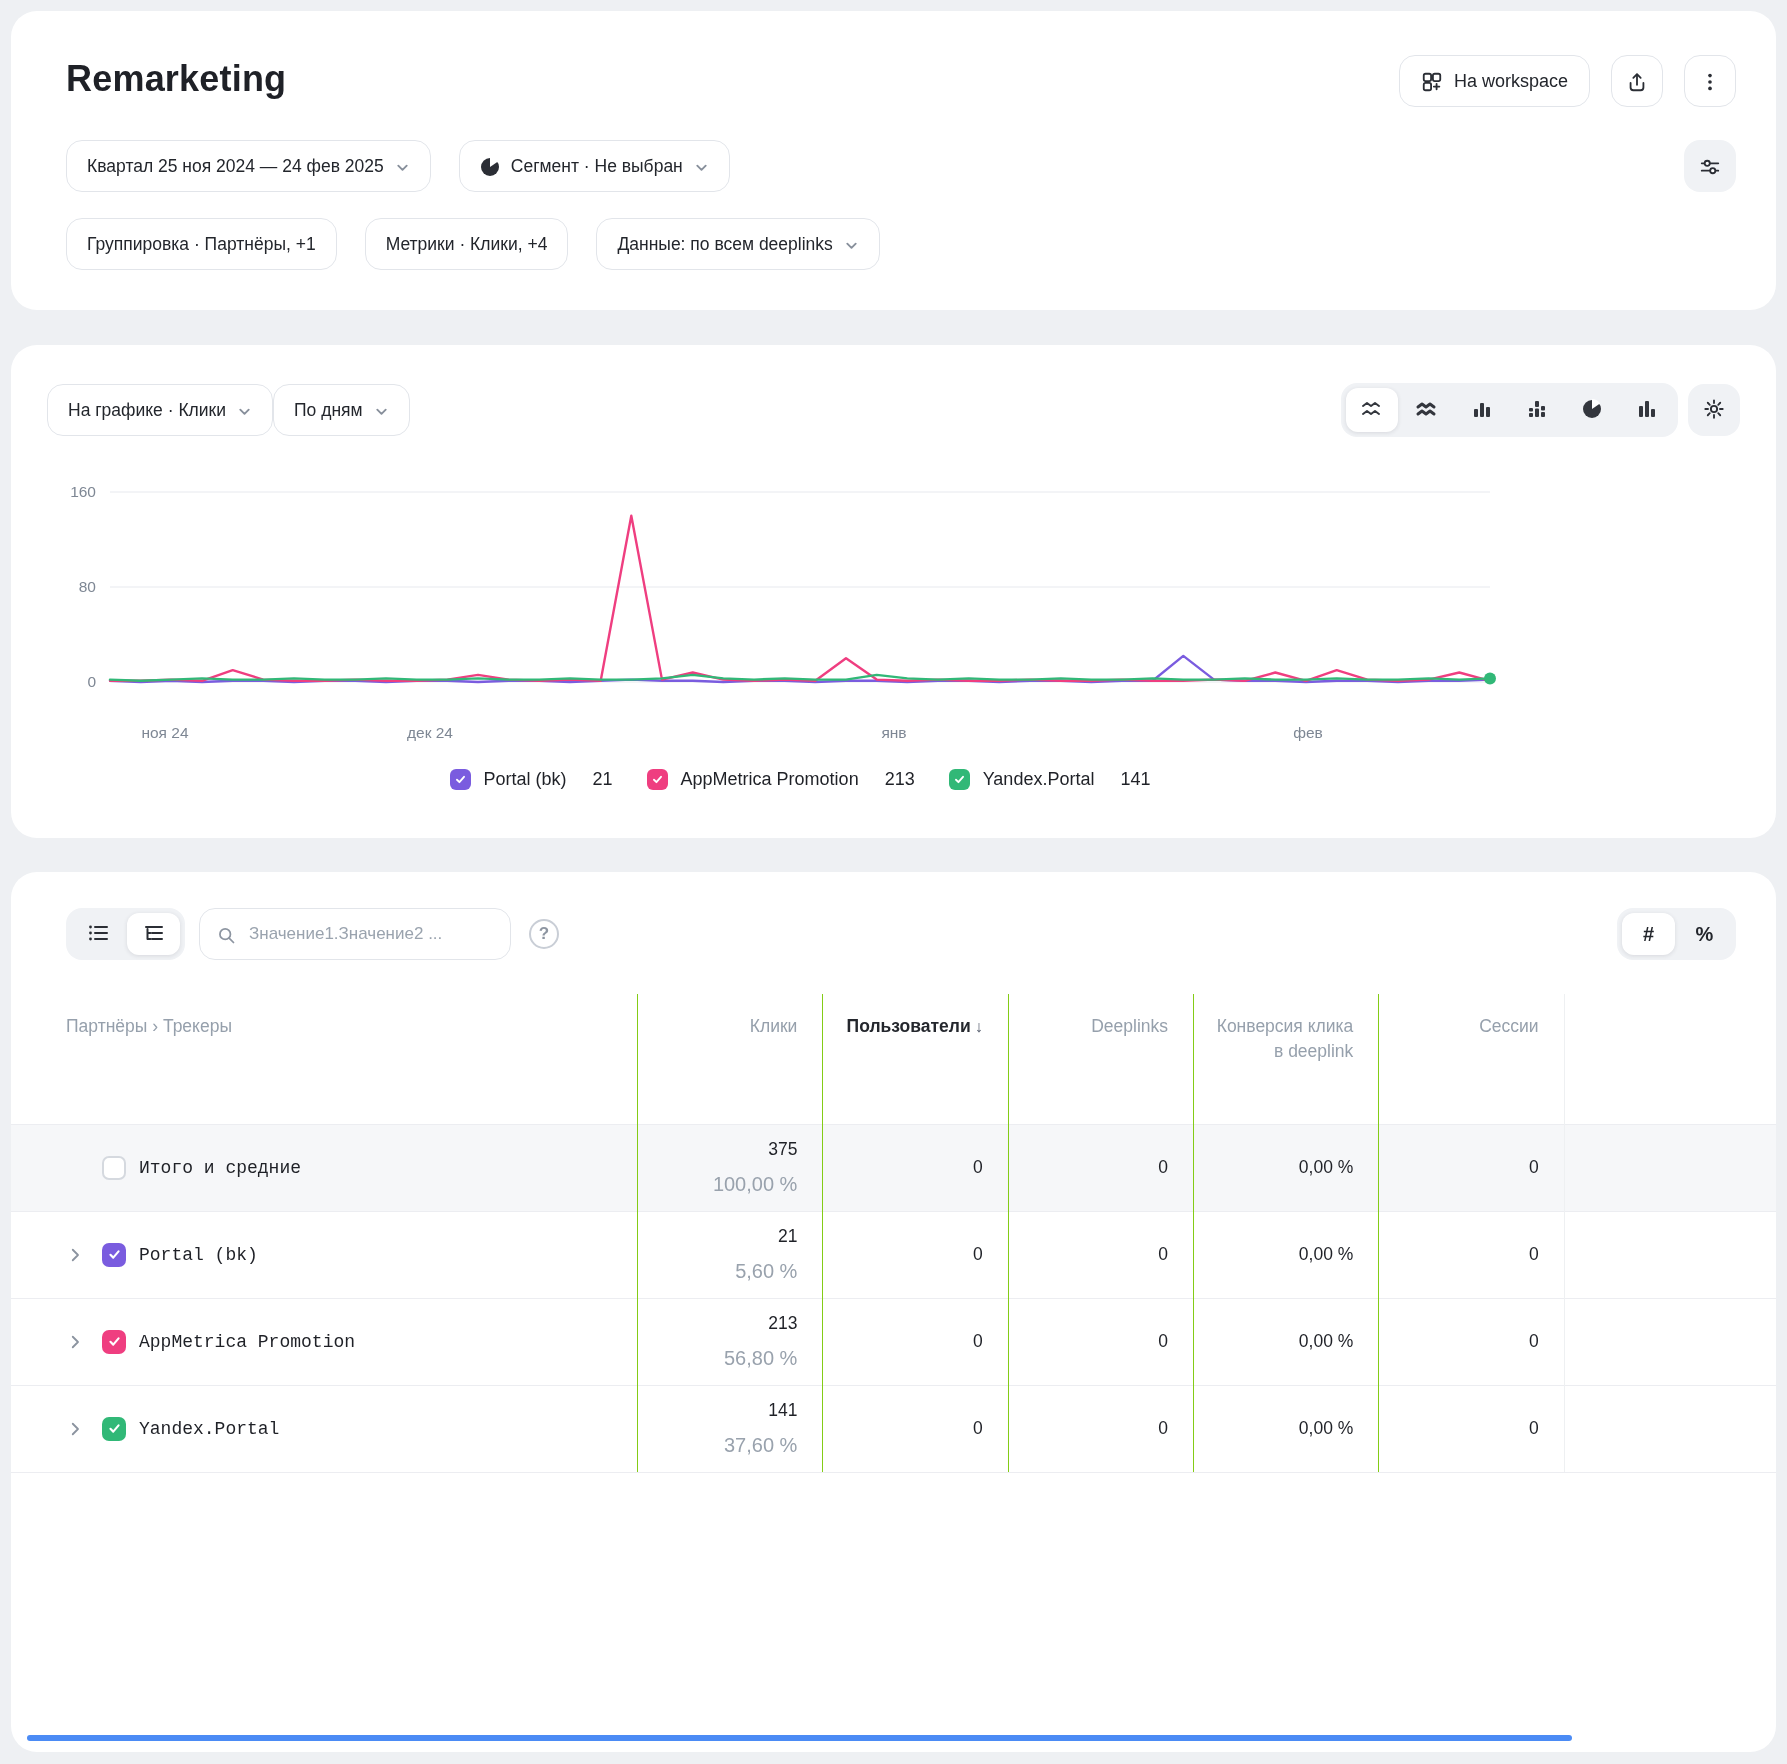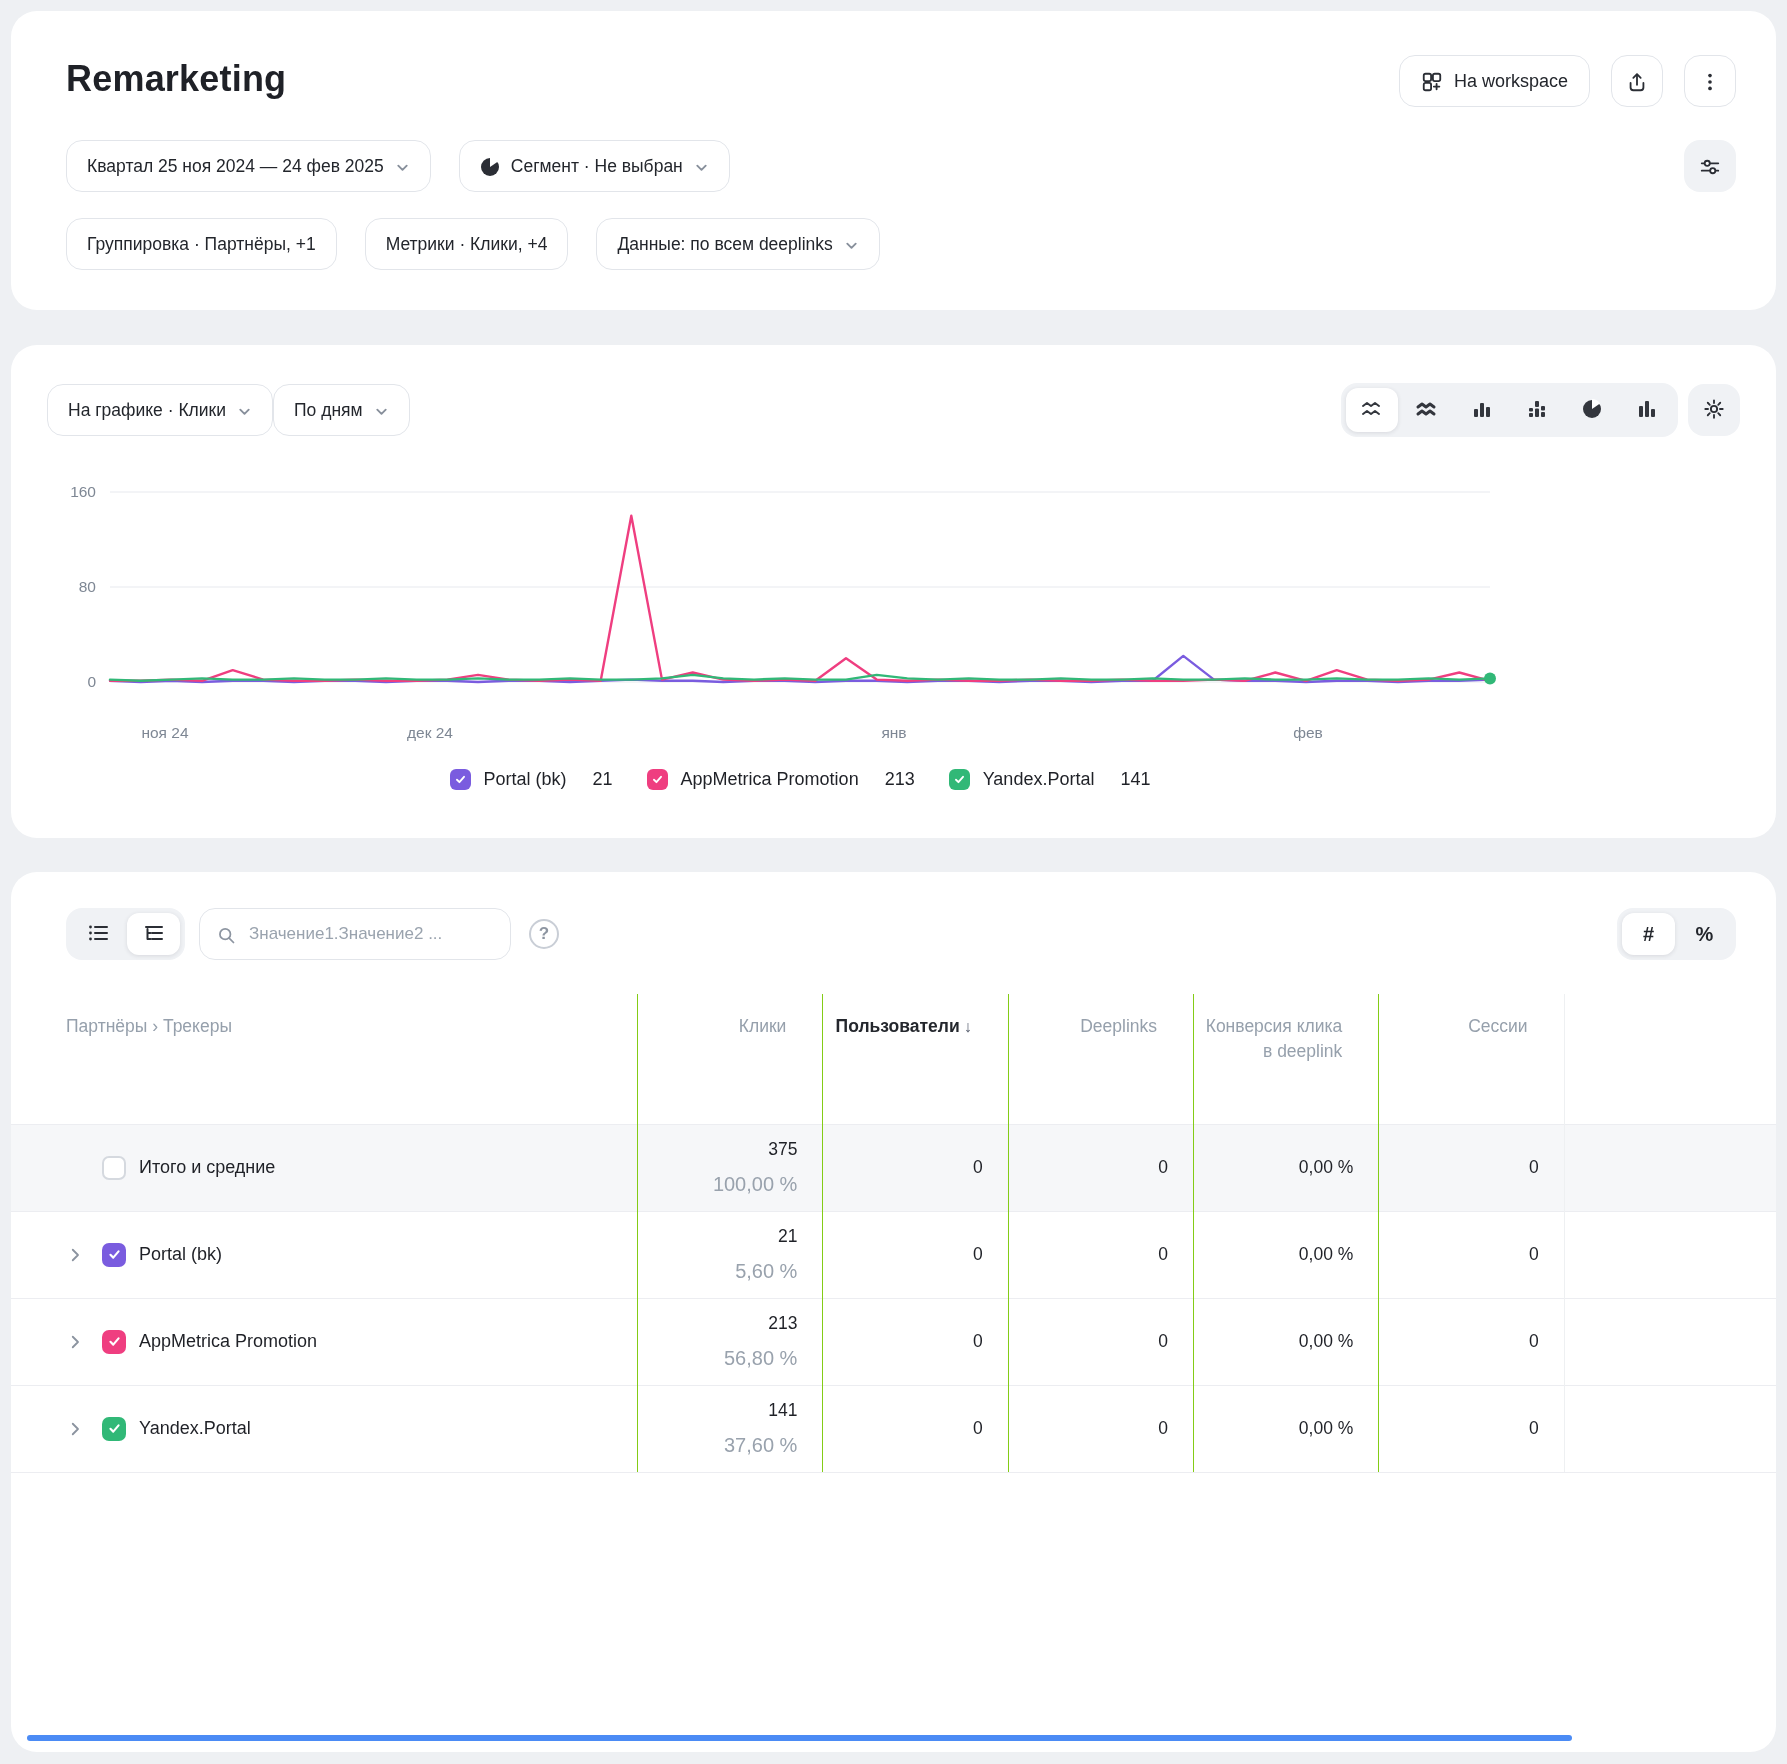--- a/index.html
+++ b/index.html
@@ -83,38 +83,38 @@
     margin-left:18px; width:30px; height:30px; border-radius:50%; border:2px solid #c9ced6; background:#fff;
     color:#8d95a1; font-size:17px; font-weight:700; display:inline-flex; align-items:center; justify-content:center; cursor:pointer; font-family:inherit;
   }
   .seg-txt { font-size:20px; font-weight:600; color:#23262c; width:49px; }
   .units { margin-left:auto; }
 
   table.report { width:100%; margin-top:34px; border-collapse:collapse; table-layout:fixed; }
   col.c-name { width:35.5%; } col.c-num { width:10.5%; } col.c-fill { width:12%; }
   th {
     font-weight:400; font-size:17.5px; color:#96a0ac; text-align:right;
-    vertical-align:top; padding:20px 36px 0 10px; height:130px; line-height:1.45;
+    vertical-align:top; padding:20px 25px 0 10px; height:130px; line-height:1.45;
   }
   th.name-col { text-align:left; padding-left:55px; }
   th.th-users { color:#24272d; font-weight:700; }
   .sort-arrow { font-size:16px; color:#596070; margin-left:4px; font-weight:400; }
   th:nth-child(n+2), td:nth-child(n+2) { border-left:1px solid #84cc16; }
   td {
     height:87px; padding:0 25px 0 10px; text-align:right; border-top:1px solid #ecedf1;
     font-size:17.5px; color:#1f2127;
   }
   tr:last-child td { border-bottom:1px solid #ecedf1; }
   .totals-row td { background:#f6f7f9; }
   td .sub { margin-top:13px; font-size:20px; color:#99a2ad; }
   td.name-cell { text-align:left; padding:0 10px 0 55px; }
   .name-inner { display:flex; align-items:center; }
   .expander { width:36px; display:inline-flex; align-items:center; flex:none; cursor:pointer; }
   .expander.hidden { visibility:hidden; }
-  .row-label { margin-left:13px; font-size:18px; color:#1f2127; white-space:nowrap; }
+  .row-label { margin-left:13px; font-size:18px; color:#1f2127; white-space:nowrap;font-family:Liberation Mono, monospace; }
   td.filler, th.filler { border-left:1px solid #eef0f2; }
 
   .h-scrollbar { position:absolute; left:16px; bottom:11px; width:1545px; height:6px; border-radius:3px; background:#4b8bf5; cursor:pointer; }
 </style>
 </head>
 <body>
 
 <div class="card card1">
   <div class="title-row">
     <h1 class="title">Remarketing</h1>

